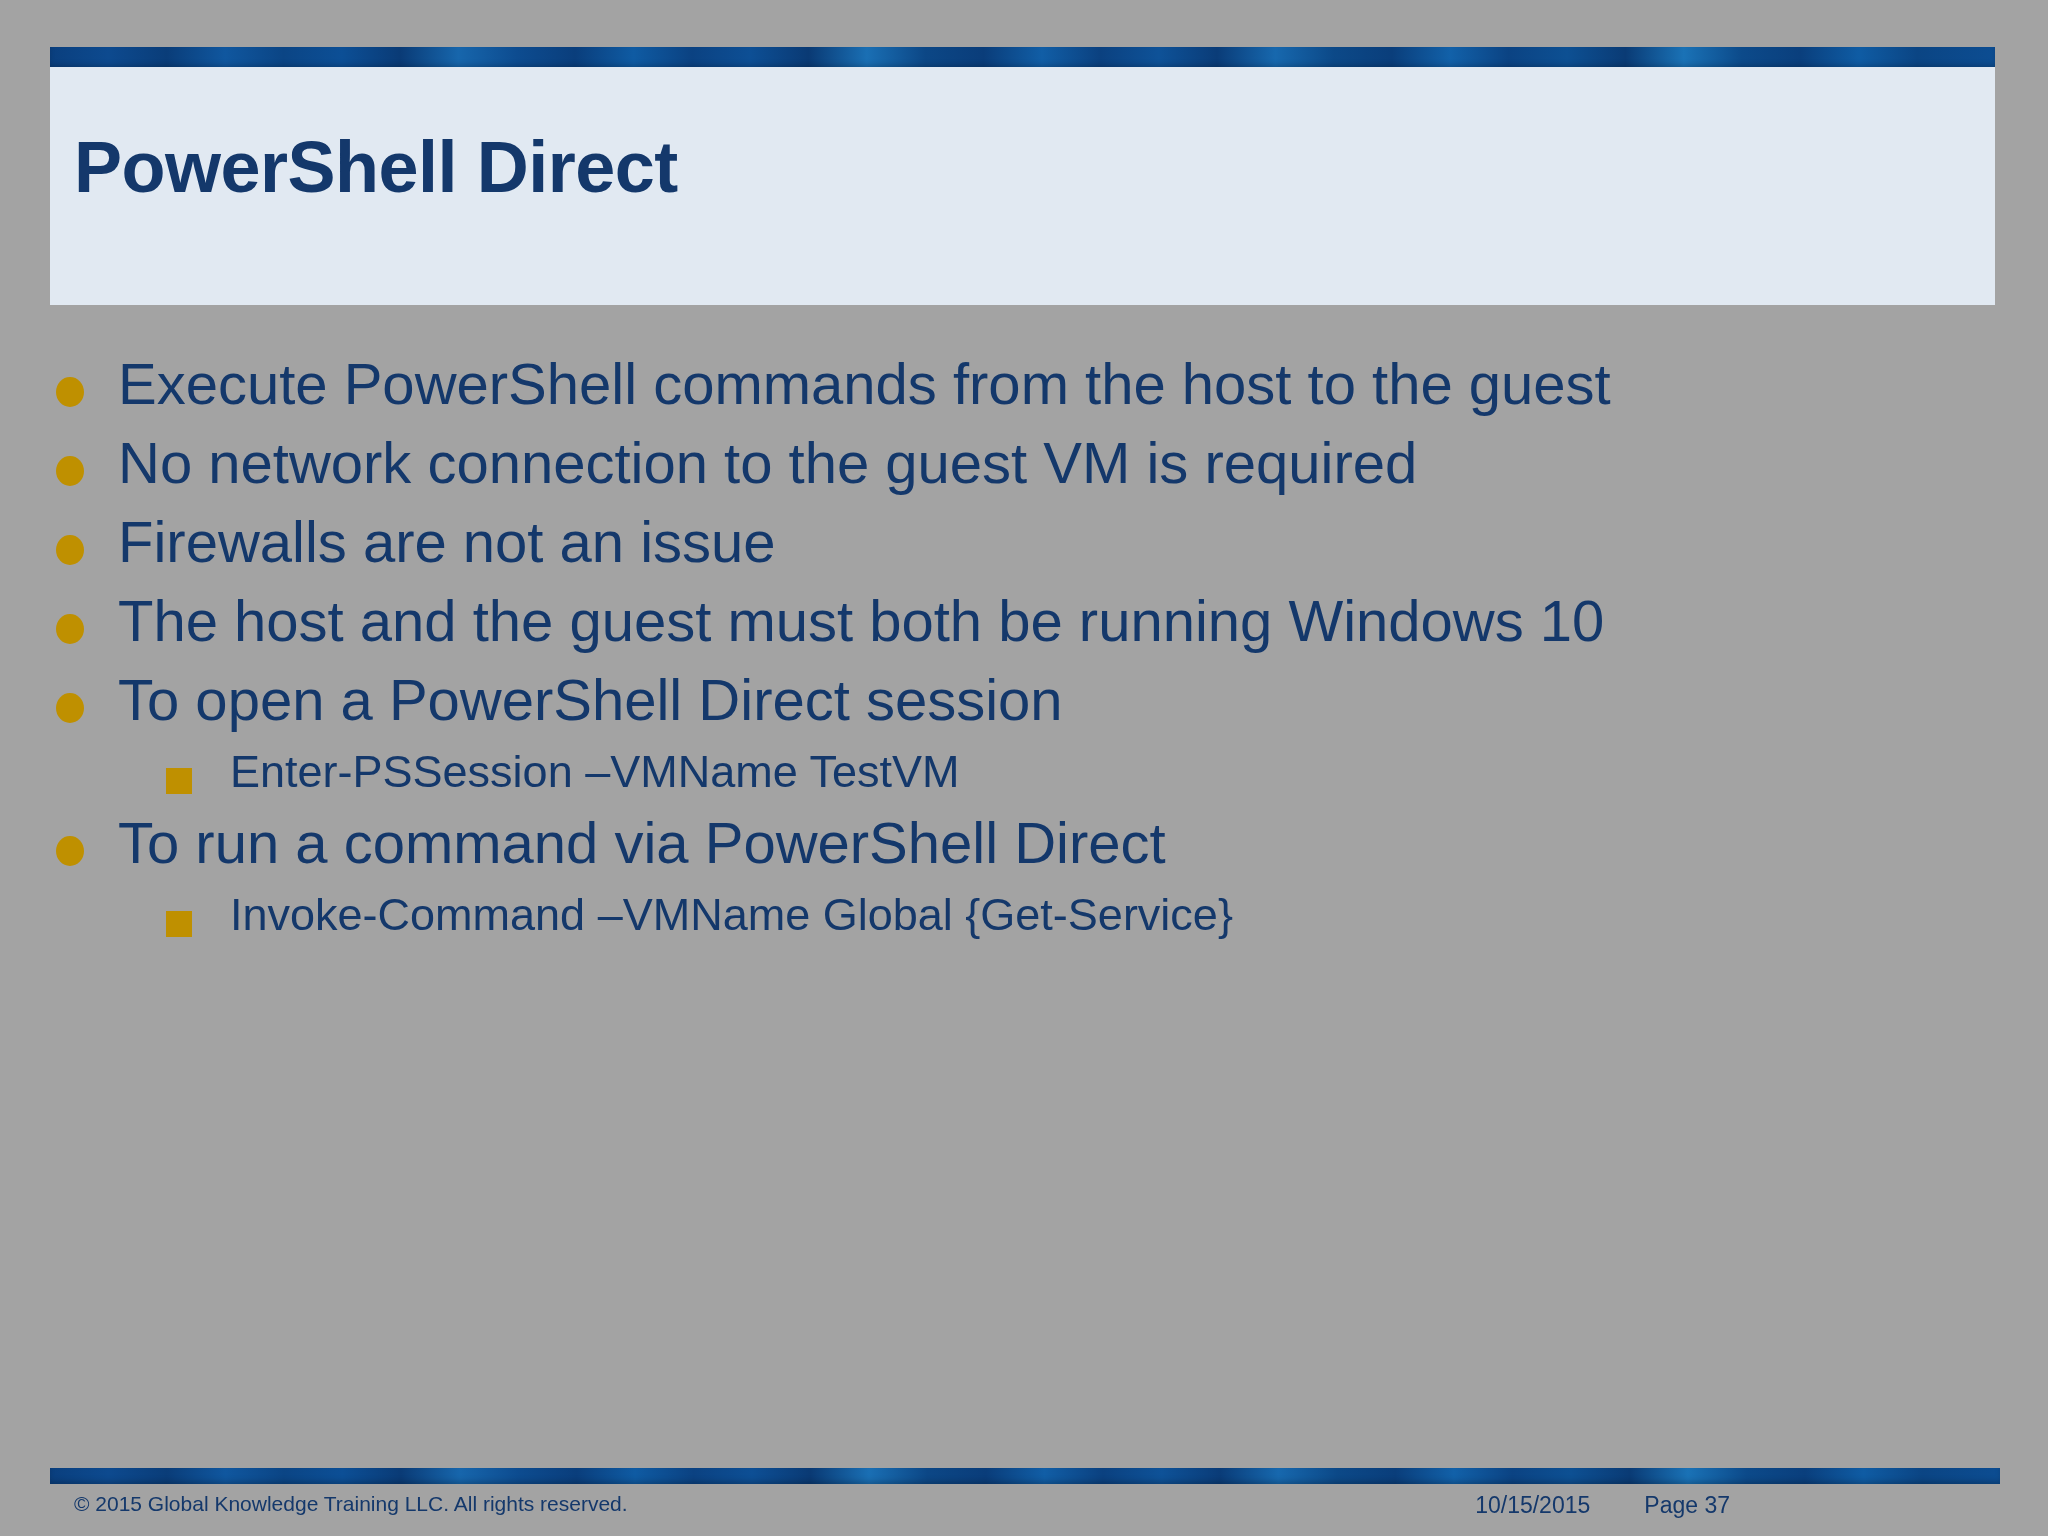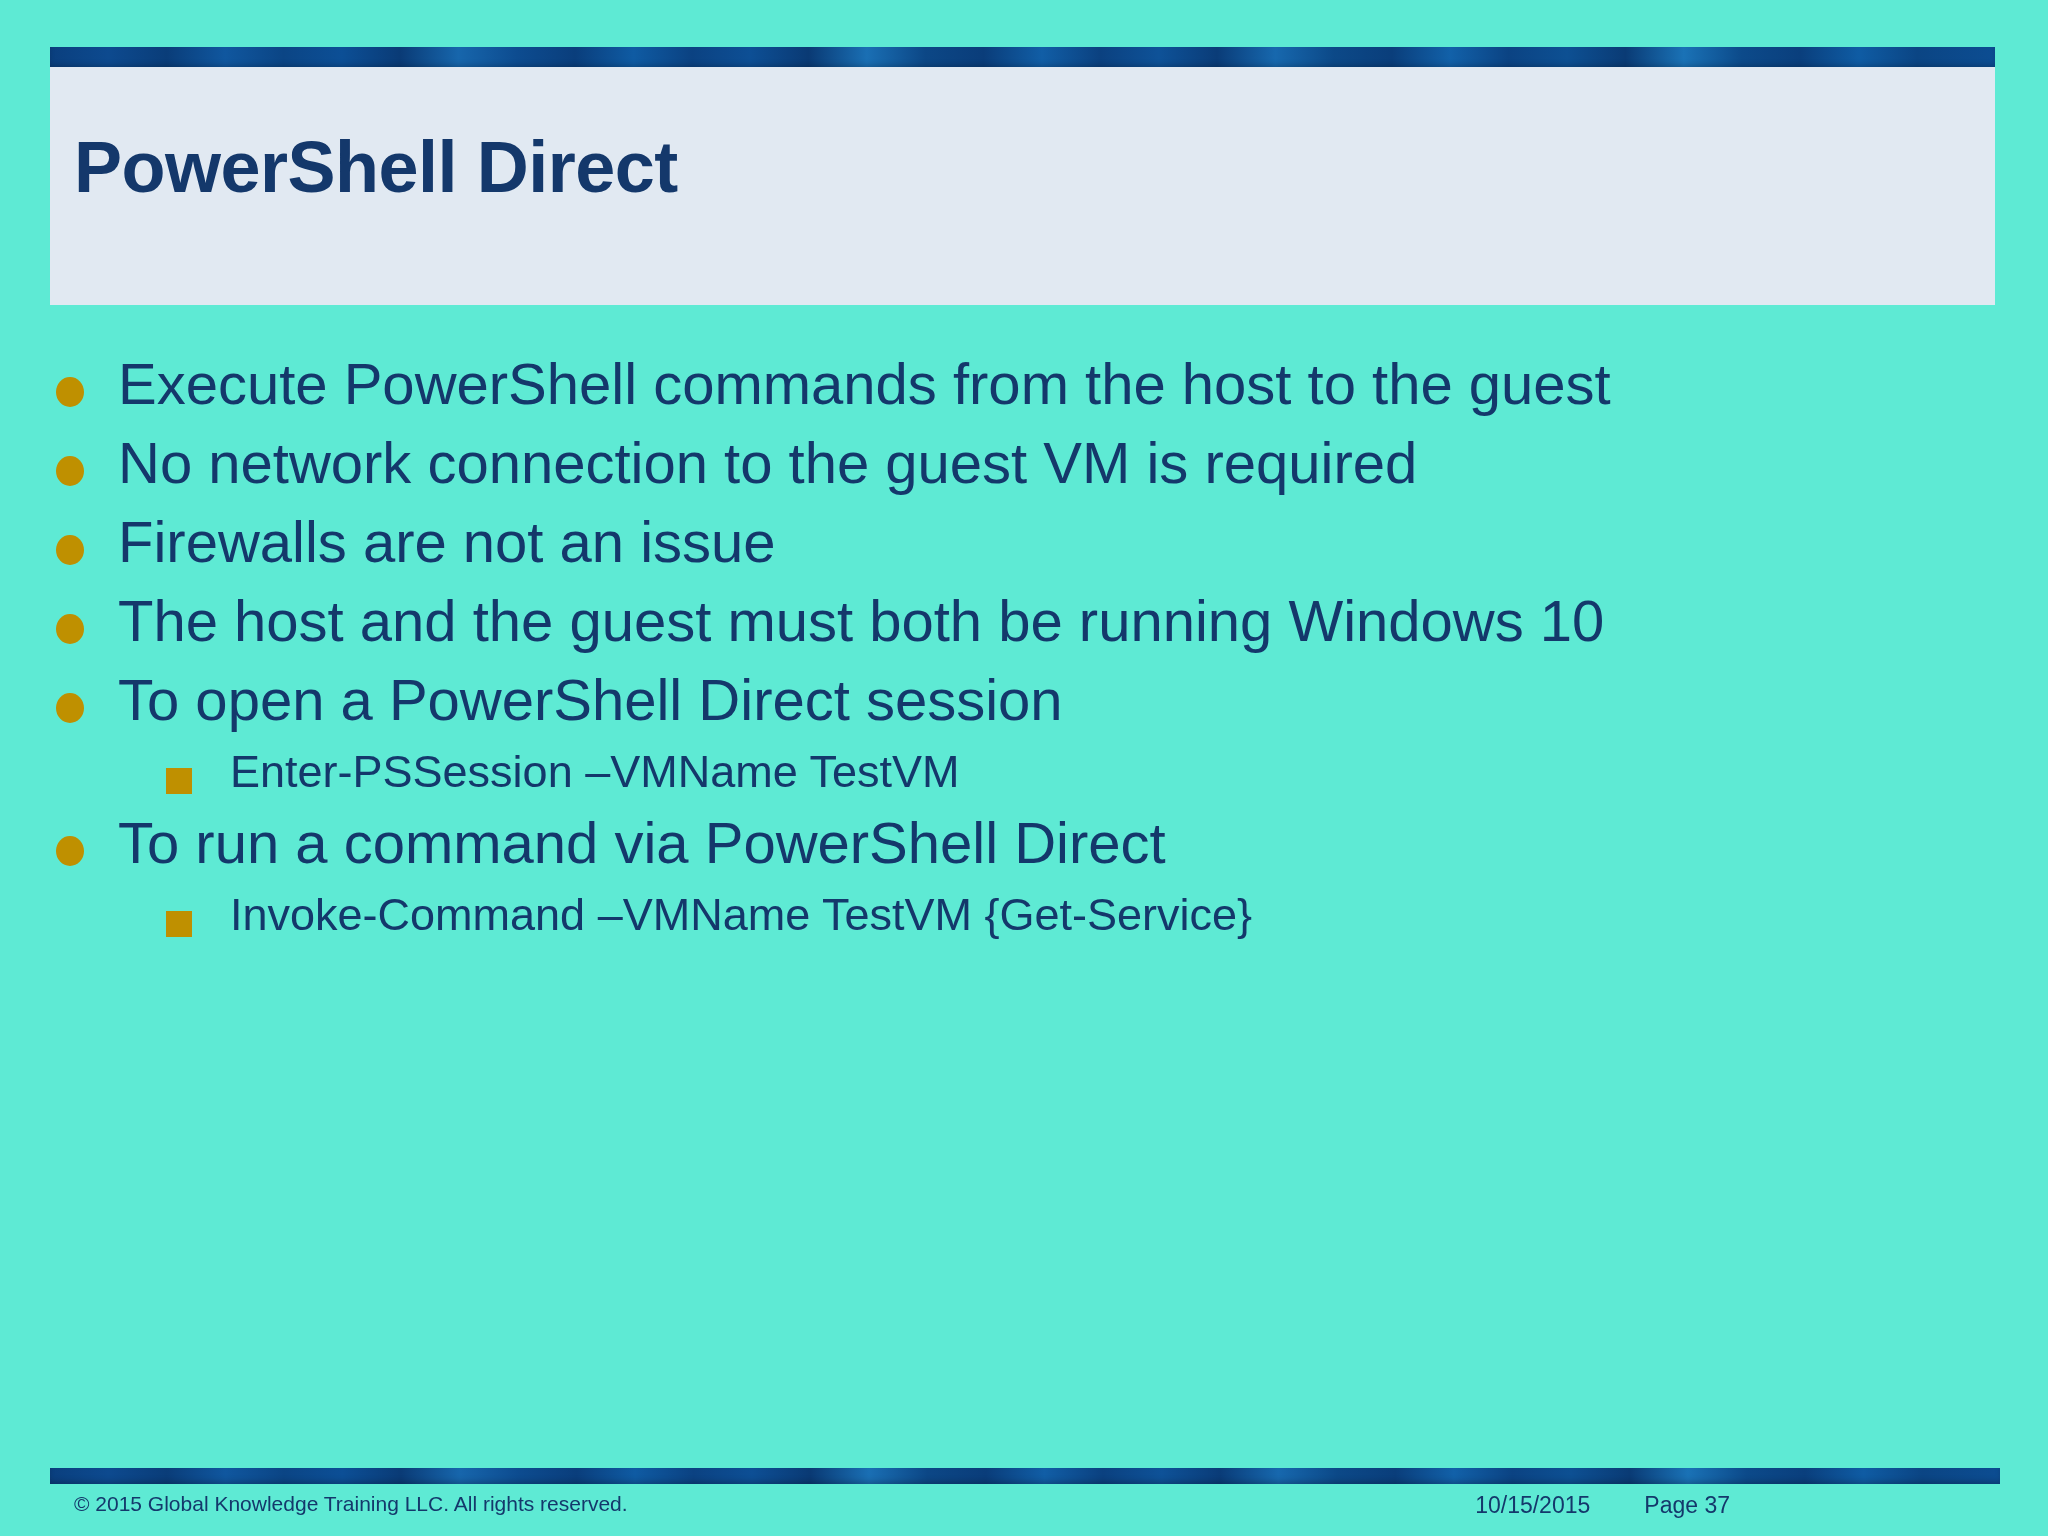--- a/index.html
+++ b/index.html
@@ -14,21 +14,21 @@
     overflow: hidden;
     position: relative;
   }
 
   
   .slide {
     position: absolute;
     left: 0; top: 0;
     width: 2048px;
     height: 1536px;
-    background: #5eead4;
+    background: #a3a3a3;
   }
 
   
   .accent-bar {
     position: absolute;
     background:
       linear-gradient(to right,
         #0a3f7e 0%,
         #0d4a8f 3%,
         #0a3d79 6%,
@@ -251,21 +251,21 @@
       <span class="bullet-marker dot-col">
           <span class="dot"></span>
         </span>
       <span class="bullet-text">To run a command via PowerShell Direct</span>
     </div>
 
     <div class="bullet-row level-2">
       <span class="bullet-marker sq-col">
           <span class="square"></span>
         </span>
-      <span class="bullet-text">Invoke-Command –VMName TestVM {Get-Service}</span>
+      <span class="bullet-text">Invoke-Command –VMName Global {Get-Service}</span>
     </div>
 
   </div>
 
   <div class="accent-bar accent-bar-bottom"></div>
 
   <div class="footer">
     <div class="footer-copyright">© 2015 Global Knowledge Training LLC. All rights reserved.</div>
     <div class="footer-right">
       <span>10/15/2015</span>

